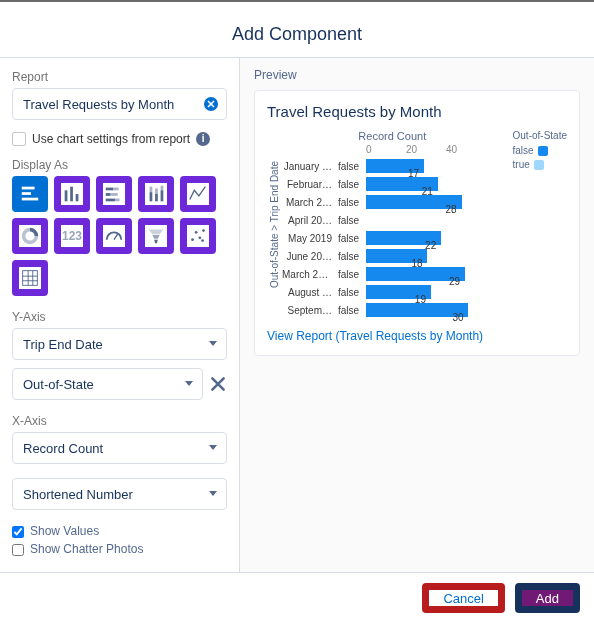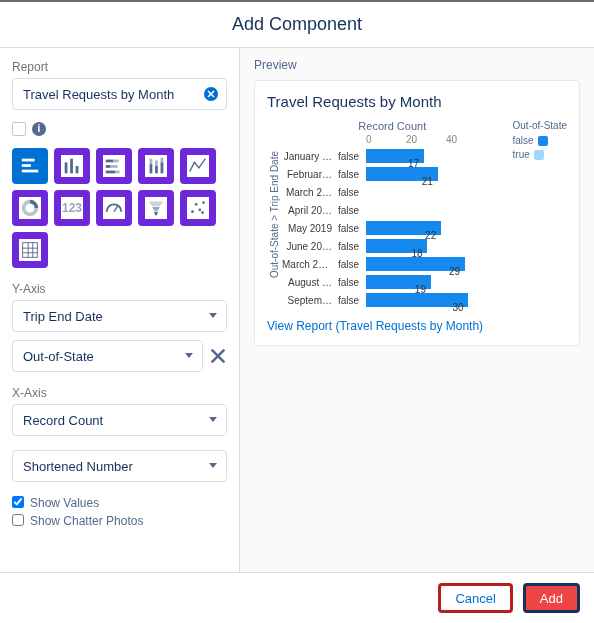--- a/index.html
+++ b/index.html
@@ -1,39 +1,39 @@
 <!DOCTYPE html>
 <html><head>
 <meta charset="utf-8">
 <style>
 * { box-sizing: border-box; margin: 0; padding: 0; font-family: -apple-system, BlinkMacSystemFont, "Segoe UI", Arial, sans-serif; }
 body { width: 594px; height: 623px; background: #fff; color: #16325c; font-size: 13px; overflow: hidden; position: relative; }
 .modal { display: flex; flex-direction: column; height: 100%; }
 .header { border-top: 2px solid #6a6a6a; border-bottom: 1px solid #d8dde6; text-align: center; padding: 12px 0; }
-.header h1 { font-size: 18px; font-weight: 400; color: #16325c; }
+.header h1 { font-size: 18px; font-weight: 400; color: #16325c; margin-top: 10px; }
 .body { display: flex; flex: 1; overflow: hidden; }
 .left { width: 240px; border-right: 1px solid #d8dde6; padding: 12px; overflow-y: auto; }
 .right { flex: 1; padding: 10px 14px; background: #fafafa; }
 .label { font-size: 12px; color: #737373; margin-bottom: 4px; display: block; }
 .field-row { position: relative; margin-bottom: 12px; }
 .select, .input { width: 100%; height: 32px; border: 1px solid #d8dde6; border-radius: 4px; padding: 0 26px 0 10px; font-size: 13px; color: #16325c; background: #fff; appearance: none; }
 .input-icon { position: absolute; right: 8px; top: 8px; width: 16px; height: 16px; color: #54698d; cursor: pointer; }
 .chev { position: absolute; right: 10px; top: 13px; pointer-events: none; }
 .chev::before { content: ""; display: block; width: 0; height: 0; border-left: 4px solid transparent; border-right: 4px solid transparent; border-top: 5px solid #54698d; }
 .check-row { display: flex; align-items: center; gap: 6px; margin-bottom: 12px; }
 .check { width: 14px; height: 14px; border: 1px solid #c7c7c7; border-radius: 2px; background: #fff; }
 .info-icon { width: 14px; height: 14px; border-radius: 50%; background: #54698d; color: #fff; font-size: 10px; line-height: 14px; text-align: center; font-weight: bold; }
 .chart-grid { display: flex; flex-wrap: wrap; gap: 6px; margin-bottom: 14px; }
 .chart-btn { width: 36px; height: 36px; border: 7px solid #6d28d9; border-radius: 4px; background: #fff; display: flex; align-items: center; justify-content: center; cursor: pointer; color: #54698d; }
 .chart-btn.sel { background: #0070d2; color: #fff; border-color: #0070d2; }
 .chart-btn svg { width: 22px; height: 22px; }
 .y-row { display: flex; gap: 6px; align-items: center; margin-bottom: 8px; }
 .y-row .select-wrap { flex: 1; position: relative; }
 .remove-x { width: 18px; height: 18px; color: #54698d; cursor: pointer; }
-.small-check { display: flex; align-items: flex-start; gap: 6px; font-size: 12px; color: #54698d; margin-bottom: 4px; }
+.small-check { display: flex; align-items: flex-end; gap: 6px; font-size: 12px; color: #54698d; margin-bottom: 4px; }
 .small-check input { width: 12px; height: 12px; }
 .section-gap { margin-bottom: 14px; }
 .preview-label { font-size: 12px; color: #54698d; margin-bottom: 8px; }
 .preview-card { background: #fff; border: 1px solid #e5e9ef; border-radius: 4px; padding: 12px; }
 .chart-title { font-size: 15px; color: #16325c; margin-bottom: 10px; }
 .chart-area { display: flex; }
 .axis-label-v { writing-mode: vertical-rl; transform: rotate(180deg); font-size: 10px; color: #54698d; text-align: center; padding: 0 2px; }
 .chart-core { flex: 1; }
 .x-title { font-size: 11px; color: #54698d; text-align: center; margin-bottom: 2px; }
 .ticks { display: flex; font-size: 10px; color: #888; margin-left: 84px; margin-bottom: 2px; }
@@ -43,22 +43,22 @@
 .bar-cat { width: 54px; text-align: right; padding-right: 4px; white-space: nowrap; overflow: hidden; text-overflow: ellipsis; }
 .bar-sub { width: 30px; padding-left: 2px; }
 .bar-track { flex: 1; position: relative; height: 14px; }
 .bar-fill { height: 14px; background: #1589ee; position: absolute; left: 0; top: 0; }
 .bar-val { position: absolute; top: 8px; font-size: 10px; color: #333; line-height: 14px; }
 .legend { font-size: 10px; color: #54698d; margin-left: 10px; }
 .leg-row { display: flex; align-items: center; gap: 4px; margin-bottom: 3px; }
 .leg-sw { width: 10px; height: 10px; border-radius: 2px; }
 .view-link { color: #0070d2; font-size: 12px; margin-top: 10px; display: inline-block; cursor: pointer; }
 .footer { border-top: 1px solid #d8dde6; padding: 10px 14px; display: flex; justify-content: flex-end; gap: 10px; background: #fff; }
-.btn { height: 30px; padding: 0 14px; border-radius: 4px; font-size: 13px; cursor: pointer; border: 3px solid #b91c1c; background: #fff; color: #0070d2; }
-.btn.primary { background: #ef4444; color: #fff; border-color: #16325c; }
+.btn { height: 30px; padding: 0 14px; border-radius: 4px; font-size: 13px; cursor: pointer; border: 7px solid #b91c1c; background: #fff; color: #0070d2; }
+.btn.primary { background: #701a75; color: #fff; border-color: #16325c; }
 .num123 { font-size: 12px; font-weight: 600; color: #9aa5b8; }
 </style>
 </head>
 <body>
 
 <div class="modal">
   <div class="header">
     <h1>Add Component</h1>
   </div>
 
@@ -70,23 +70,25 @@
       <div class="field-row">
         <input class="input" readonly="" value="Travel Requests by Month" style="">
         <svg class="input-icon" viewBox="0 0 16 16">
             <circle cx="8" cy="8" r="7" fill="#0070d2"></circle>
             <path d="M5 5l6 6M11 5l-6 6" stroke="#fff" stroke-width="1.6"></path>
           </svg>
       </div>
 
       <div class="check-row">
         <div class="check"></div>
+        <span style="font-size:12px;color:#333">Use chart settings from report</span>
         <div class="info-icon">i</div>
       </div>
 
+      <label class="label">Display As</label>
       <div class="chart-grid">
         <div class="chart-btn sel">
             <svg viewBox="0 0 24 24">
               <rect x="3" y="4" width="14" height="3" fill="currentColor"></rect>
               <rect x="3" y="10" width="10" height="3" fill="currentColor"></rect>
               <rect x="3" y="16" width="18" height="3" fill="currentColor"></rect>
             </svg>
           </div>
         <div class="chart-btn">
             <svg viewBox="0 0 24 24">
@@ -227,20 +229,24 @@
                   <div class="bar-cat">Februar…</div>
                   <div class="bar-sub">false</div>
                   <div class="bar-track">
                     <div class="bar-fill" style="width:52.5%"></div>
                     <div class="bar-val" style="left:calc(52.5% - 16px)">21</div>
                   </div>
                 </div>
                 <div class="bar-row">
                   <div class="bar-cat">March 2…</div>
                   <div class="bar-sub">false</div>
+                  <div class="bar-track">
+                    <div class="bar-fill" style="width:70%"></div>
+                    <div class="bar-val" style="left:calc(70% - 16px)">28</div>
+                  </div>
                 </div>
                 <div class="bar-row">
                   <div class="bar-cat">April 20…</div>
                   <div class="bar-sub">false</div>
                 </div>
                 <div class="bar-row">
                   <div class="bar-cat">May 2019</div>
                   <div class="bar-sub">false</div>
                   <div class="bar-track">
                     <div class="bar-fill" style="width:55.00000000000001%"></div>

